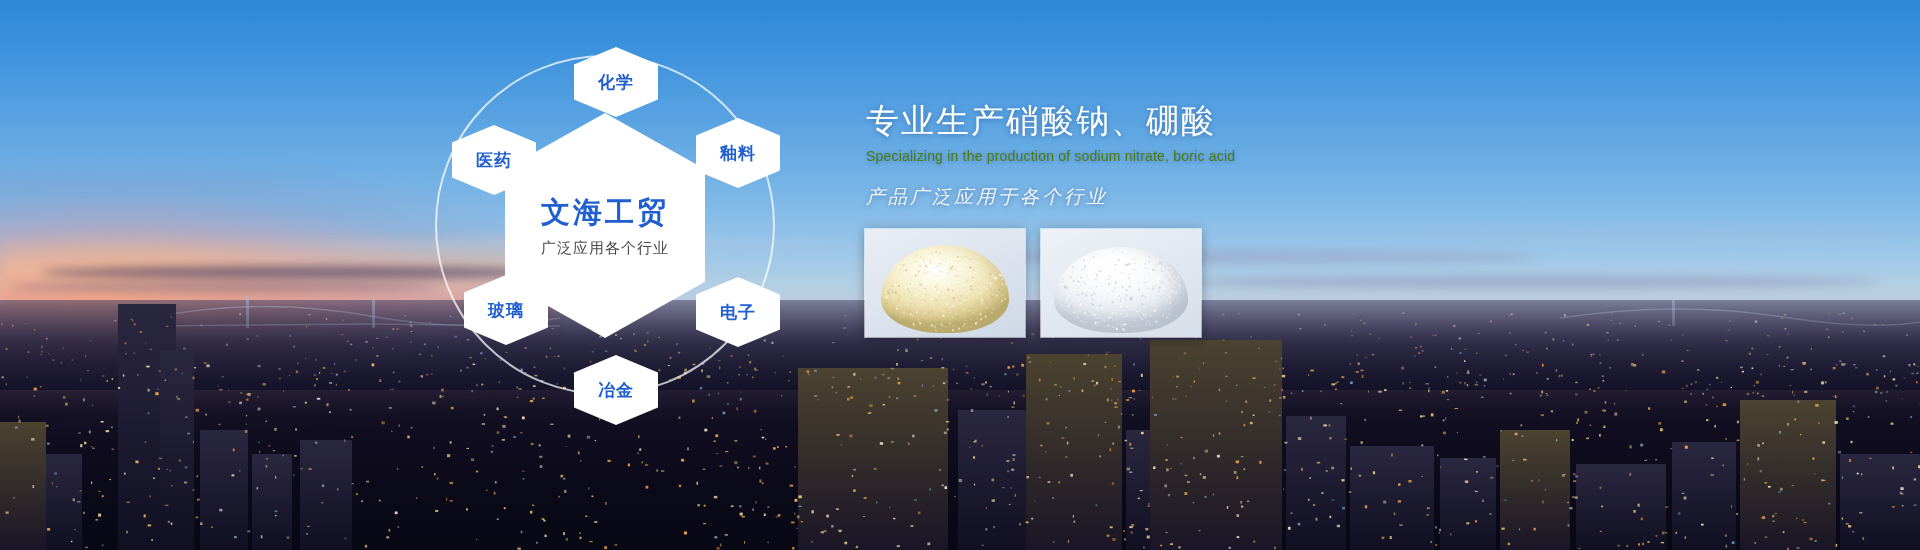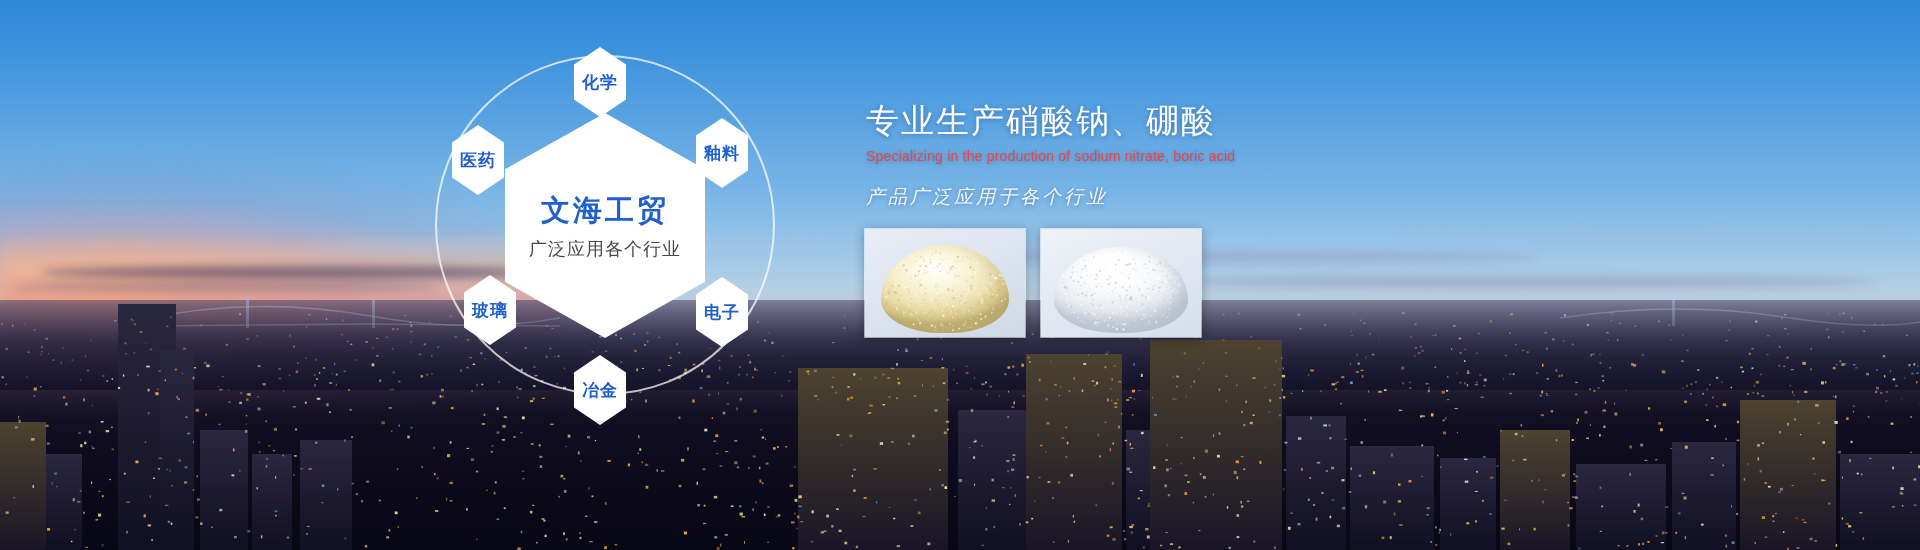--- a/index.html
+++ b/index.html
@@ -95,52 +95,52 @@
     position:absolute;
     background:#ffffff;
     clip-path:polygon(50% 0%,100% 25%,100% 75%,50% 100%,0% 75%,0% 25%);
     display:flex;align-items:center;justify-content:center;
     box-shadow:0 2px 14px rgba(10,30,70,.28);
   }
   .hex span{
     color:#1f5fd0;font-weight:bold;letter-spacing:1px;
     font-family:"DejaVu Sans","Liberation Sans",sans-serif;
   }
-  .hex-sm{width:52px;height:70px;}
+  .hex-sm{width:84px;height:70px;}
   .hex-sm span{font-size:17px;}
   .hex-center{
     width:200px;height:225px;left:105px;top:88px;
     flex-direction:column;gap:6px;
   }
   .hex-center .t1{
     color:#1f5fd0;font-size:29px;font-weight:bold;letter-spacing:3px;
     font-family:"DejaVu Sans","Liberation Sans",sans-serif;
   }
   .hex-center .t2{
-    color:#4a4a4a;font-size:18px;letter-spacing:1px;font-weight:normal;
+    color:#4a4a4a;font-size:15px;letter-spacing:1px;font-weight:normal;
     font-family:"DejaVu Sans","Liberation Sans",sans-serif;
   }
   
   .n-chem   {left:174px;top:22px;}
   .n-glaze  {left:296px;top:93px;}
   .n-elec   {left:296px;top:252px;}
   .n-metal  {left:174px;top:330px;text-align:right;}
   .n-glass  {left:64px;top:250px;}
   .n-med    {left:52px;top:100px;}
 
   
   .copy{position:absolute;left:866px;top:100px;width:560px;}
   .copy .headline{
     color:#ffffff;font-size:33px;font-weight:normal;letter-spacing:2px;
     font-family:"DejaVu Sans","Liberation Sans",sans-serif;
     text-shadow:0 1px 5px rgba(20,60,120,.45);
     white-space:nowrap;line-height:1.25;
   }
   .copy .sub-en{
-    color:#ef4444;font-size:14px;letter-spacing:.2px;margin-top:7px;
+    color:#4d7c0f;font-size:14px;letter-spacing:.2px;margin-top:7px;
     font-family:"Liberation Sans","DejaVu Sans",sans-serif;
     text-shadow:0 1px 4px rgba(20,60,120,.4);white-space:nowrap;
   }
   .copy .sub-cn{
     color:#f2f6fb;font-size:19px;margin-top:20px;letter-spacing:3px;
     font-style:italic;font-family:"DejaVu Serif","Liberation Serif",serif;
     text-shadow:0 1px 5px rgba(20,60,120,.45);white-space:nowrap;
   }
 
   

